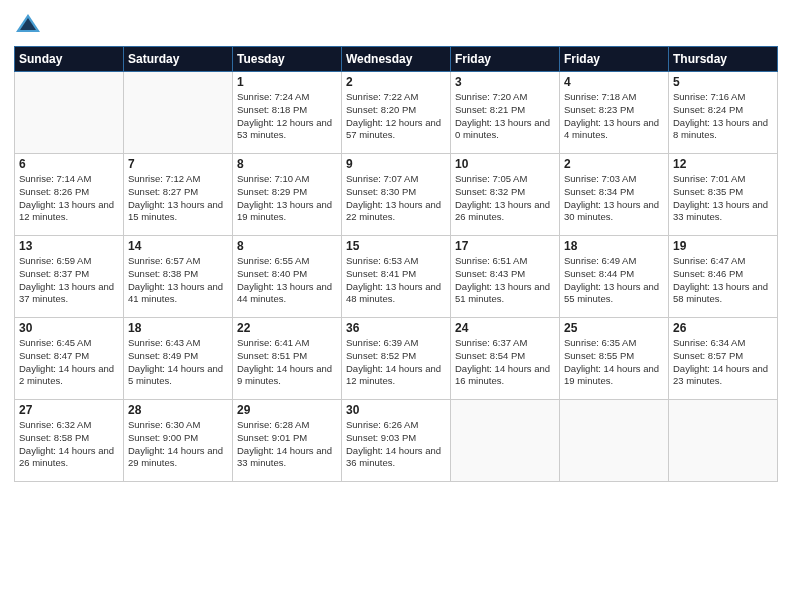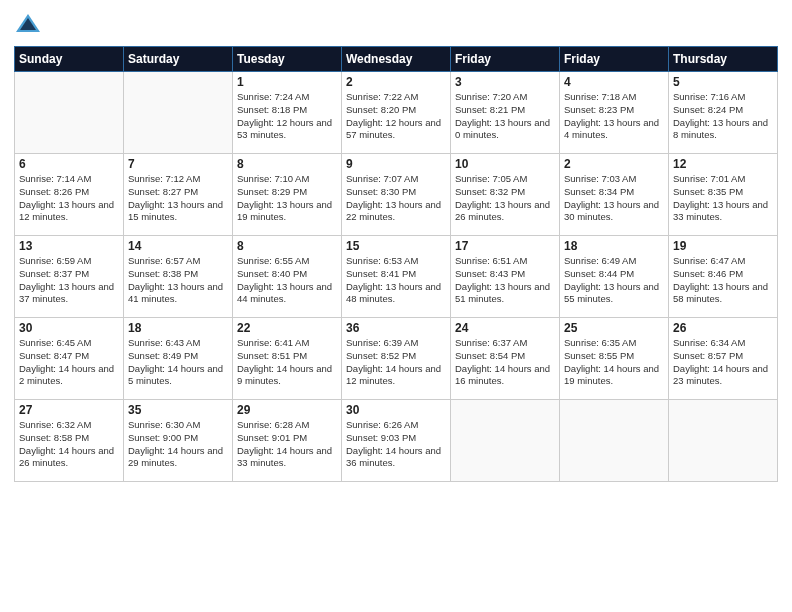--- a/index.html
+++ b/index.html
@@ -231,21 +231,21 @@
             <span class="day-number">26</span>
             <div class="day-info">Sunrise: 6:34 AM<br>Sunset: 8:57 PM<br>Daylight: 14 hours and 23 minutes.</div>
           </td>
         </tr>
         <tr>
           <td>
             <span class="day-number">27</span>
             <div class="day-info">Sunrise: 6:32 AM<br>Sunset: 8:58 PM<br>Daylight: 14 hours and 26 minutes.</div>
           </td>
           <td>
-            <span class="day-number">35</span>
+            <span class="day-number">28</span>
             <div class="day-info">Sunrise: 6:30 AM<br>Sunset: 9:00 PM<br>Daylight: 14 hours and 29 minutes.</div>
           </td>
           <td>
             <span class="day-number">29</span>
             <div class="day-info">Sunrise: 6:28 AM<br>Sunset: 9:01 PM<br>Daylight: 14 hours and 33 minutes.</div>
           </td>
           <td>
             <span class="day-number">30</span>
             <div class="day-info">Sunrise: 6:26 AM<br>Sunset: 9:03 PM<br>Daylight: 14 hours and 36 minutes.</div>
           </td>

